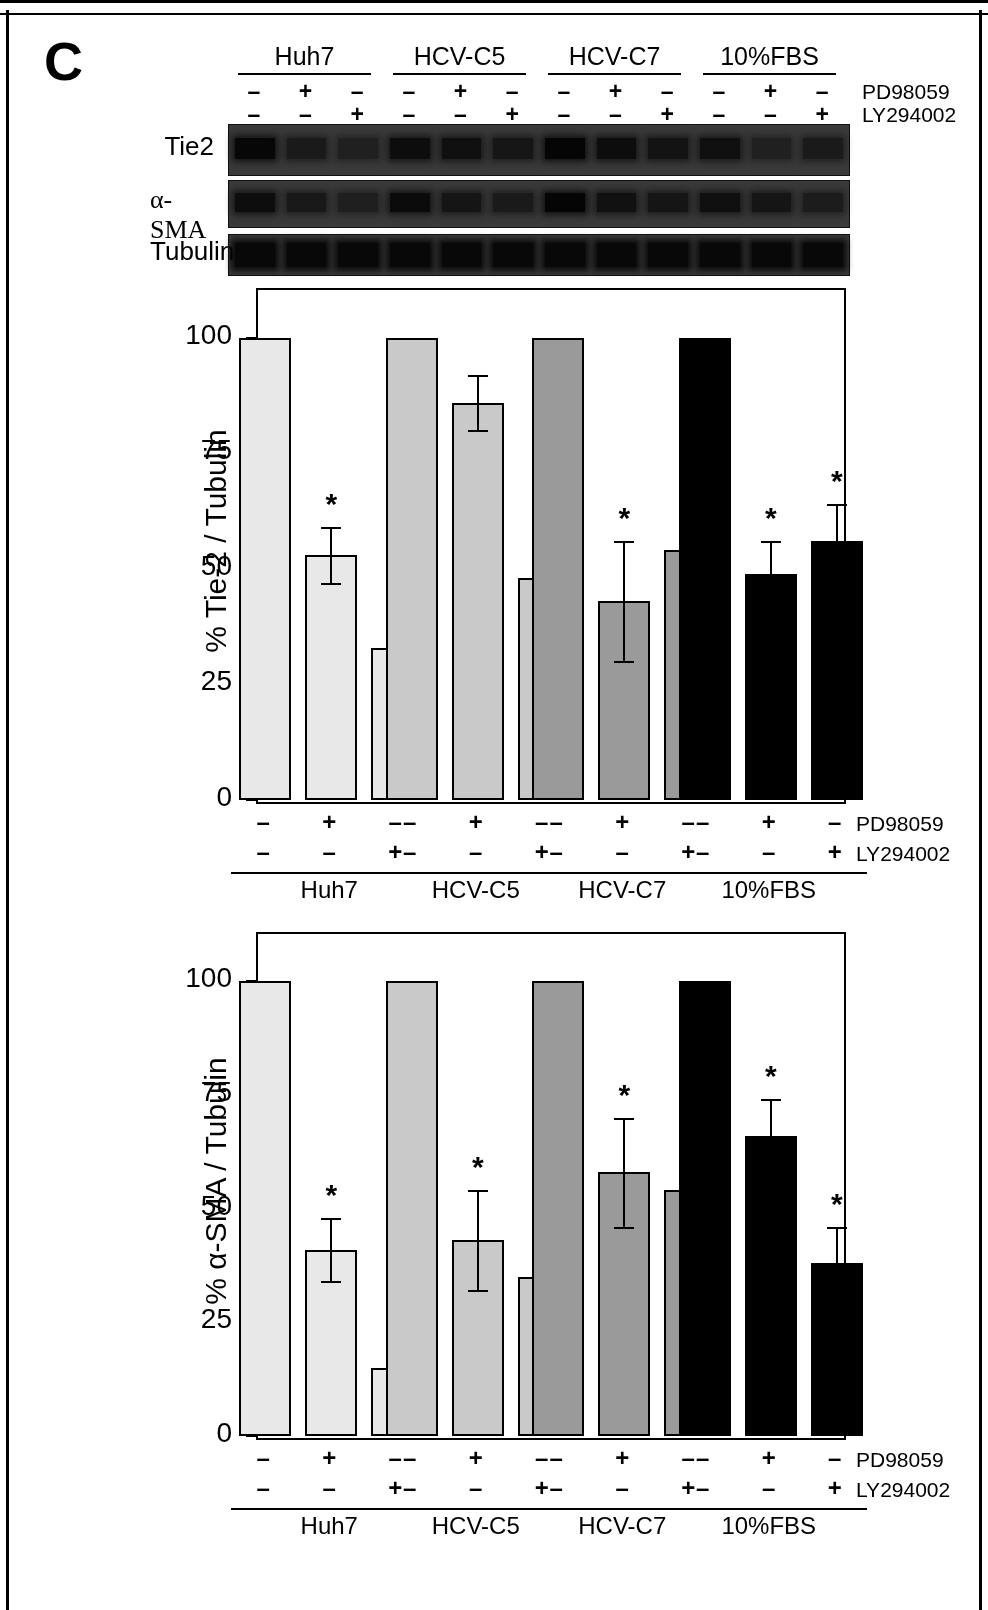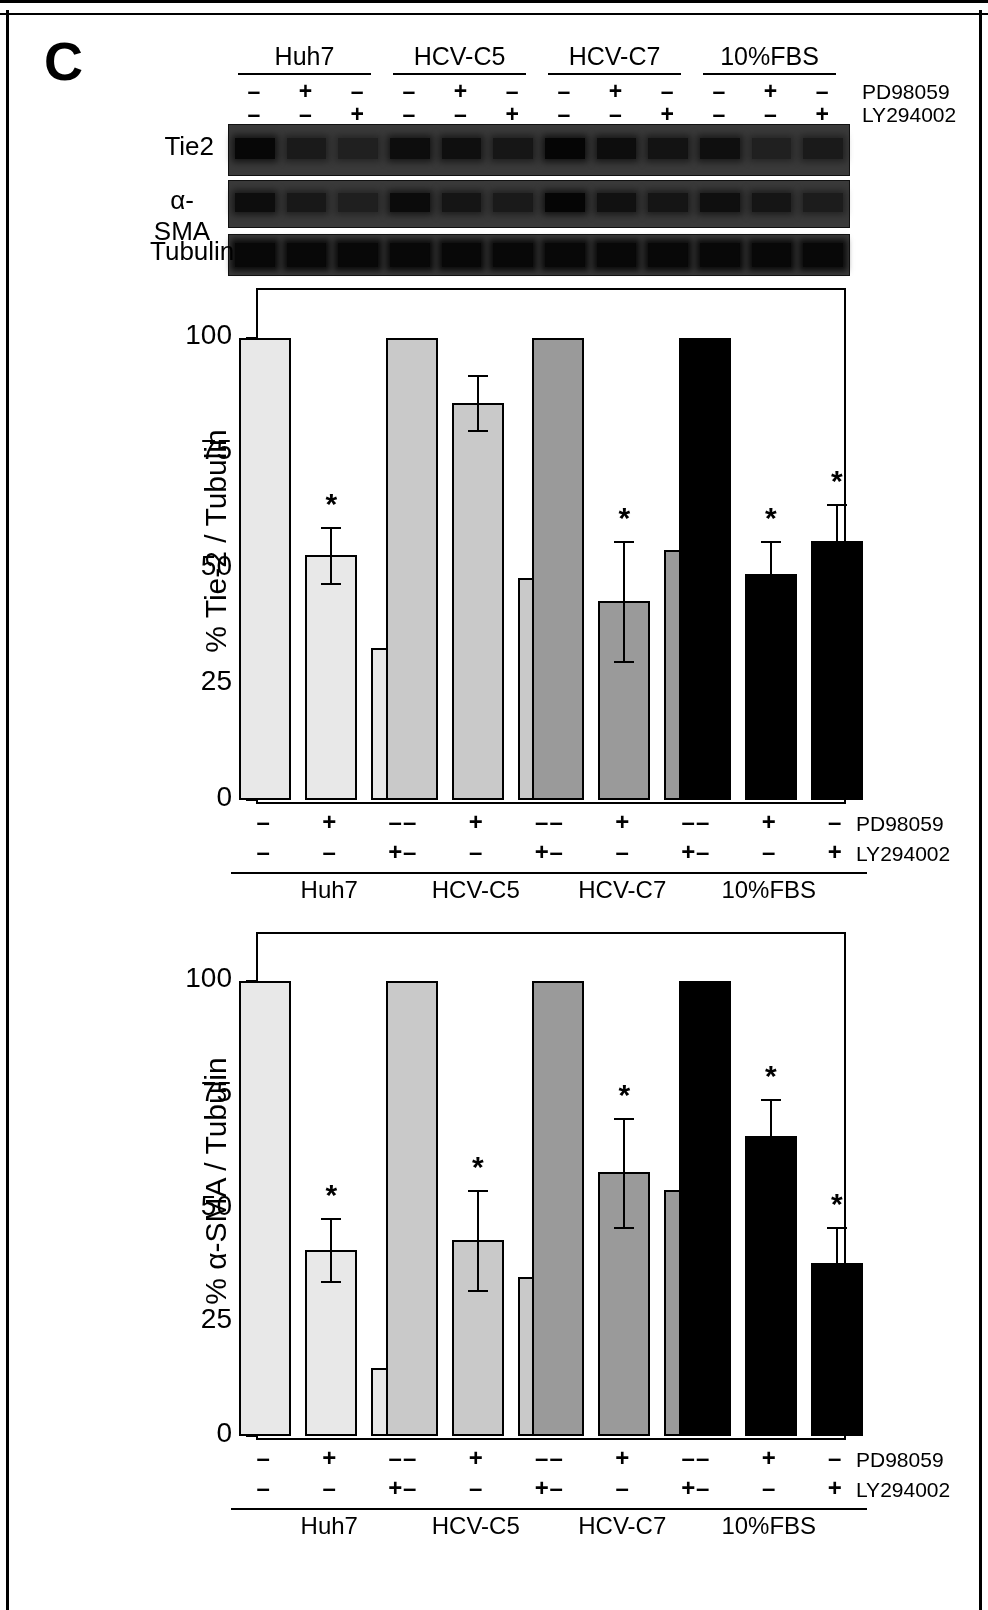--- a/index.html
+++ b/index.html
@@ -100,21 +100,21 @@
       <div class="band" style="left: 161px; width: 39.6667px; top: 11.5px; height: 19.32px; background: rgba(0, 0, 0, 0.804); box-shadow: rgba(0, 0, 0, 0.624) 0px 0px 7px 3px;"></div>
       <div class="band" style="left: 212.667px; width: 39.6667px; top: 11.5px; height: 19.32px; background: rgba(0, 0, 0, 0.64); box-shadow: rgba(0, 0, 0, 0.5) 0px 0px 7px 3px;"></div>
       <div class="band" style="left: 264.333px; width: 39.6667px; top: 11.5px; height: 19.32px; background: rgba(0, 0, 0, 0.54); box-shadow: rgba(0, 0, 0, 0.424) 0px 0px 7px 3px;"></div>
       <div class="band" style="left: 316px; width: 39.6667px; top: 11.5px; height: 19.32px; background: rgba(0, 0, 0, 0.9); box-shadow: rgba(0, 0, 0, 0.7) 0px 0px 7px 3px;"></div>
       <div class="band" style="left: 367.667px; width: 39.6667px; top: 11.5px; height: 19.32px; background: rgba(0, 0, 0, 0.706); box-shadow: rgba(0, 0, 0, 0.55) 0px 0px 7px 3px;"></div>
       <div class="band" style="left: 419.333px; width: 39.6667px; top: 11.5px; height: 19.32px; background: rgba(0, 0, 0, 0.64); box-shadow: rgba(0, 0, 0, 0.5) 0px 0px 7px 3px;"></div>
       <div class="band" style="left: 471px; width: 39.6667px; top: 11.5px; height: 19.32px; background: rgba(0, 0, 0, 0.737); box-shadow: rgba(0, 0, 0, 0.576) 0px 0px 7px 3px;"></div>
       <div class="band" style="left: 522.667px; width: 39.6667px; top: 11.5px; height: 19.32px; background: rgba(0, 0, 0, 0.64); box-shadow: rgba(0, 0, 0, 0.5) 0px 0px 7px 3px;"></div>
       <div class="band" style="left: 574.333px; width: 39.6667px; top: 11.5px; height: 19.32px; background: rgba(0, 0, 0, 0.51); box-shadow: rgba(0, 0, 0, 0.4) 0px 0px 7px 3px;"></div>
     </div>
-    <div class="blotlabel" style="left: 150px; width: 64px; top: 185px; text-align: center;">α-SMA</div>
+    <div class="blotlabel" style="left: 150px; width: 64px; top: 185px; text-align: left; font-family: Liberation Serif, serif;">α-SMA</div>
     <div class="gel" style="left: 228px; top: 234px; width: 620px; height: 40px; background: rgb(58, 58, 58);">
       <div class="band" style="left: 6px; width: 39.6667px; top: 8px; height: 24px; background: rgba(0, 0, 0, 0.85); box-shadow: rgba(0, 0, 0, 0.8) 0px 0px 6px 4px;"></div>
       <div class="band" style="left: 57.6667px; width: 39.6667px; top: 8px; height: 24px; background: rgba(0, 0, 0, 0.85); box-shadow: rgba(0, 0, 0, 0.8) 0px 0px 6px 4px;"></div>
       <div class="band" style="left: 109.333px; width: 39.6667px; top: 8px; height: 24px; background: rgba(0, 0, 0, 0.85); box-shadow: rgba(0, 0, 0, 0.8) 0px 0px 6px 4px;"></div>
       <div class="band" style="left: 161px; width: 39.6667px; top: 8px; height: 24px; background: rgba(0, 0, 0, 0.85); box-shadow: rgba(0, 0, 0, 0.8) 0px 0px 6px 4px;"></div>
       <div class="band" style="left: 212.667px; width: 39.6667px; top: 8px; height: 24px; background: rgba(0, 0, 0, 0.85); box-shadow: rgba(0, 0, 0, 0.8) 0px 0px 6px 4px;"></div>
       <div class="band" style="left: 264.333px; width: 39.6667px; top: 8px; height: 24px; background: rgba(0, 0, 0, 0.85); box-shadow: rgba(0, 0, 0, 0.8) 0px 0px 6px 4px;"></div>
       <div class="band" style="left: 316px; width: 39.6667px; top: 8px; height: 24px; background: rgba(0, 0, 0, 0.85); box-shadow: rgba(0, 0, 0, 0.8) 0px 0px 6px 4px;"></div>
       <div class="band" style="left: 367.667px; width: 39.6667px; top: 8px; height: 24px; background: rgba(0, 0, 0, 0.85); box-shadow: rgba(0, 0, 0, 0.8) 0px 0px 6px 4px;"></div>
       <div class="band" style="left: 419.333px; width: 39.6667px; top: 8px; height: 24px; background: rgba(0, 0, 0, 0.85); box-shadow: rgba(0, 0, 0, 0.8) 0px 0px 6px 4px;"></div>

